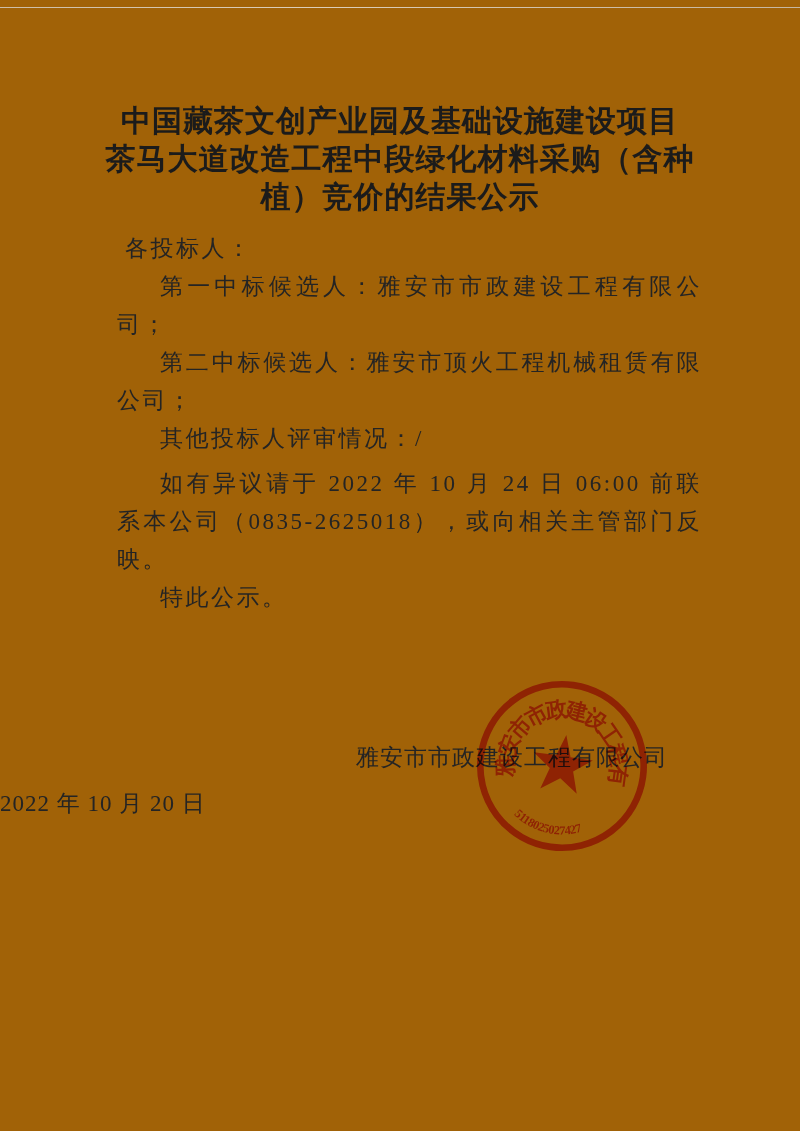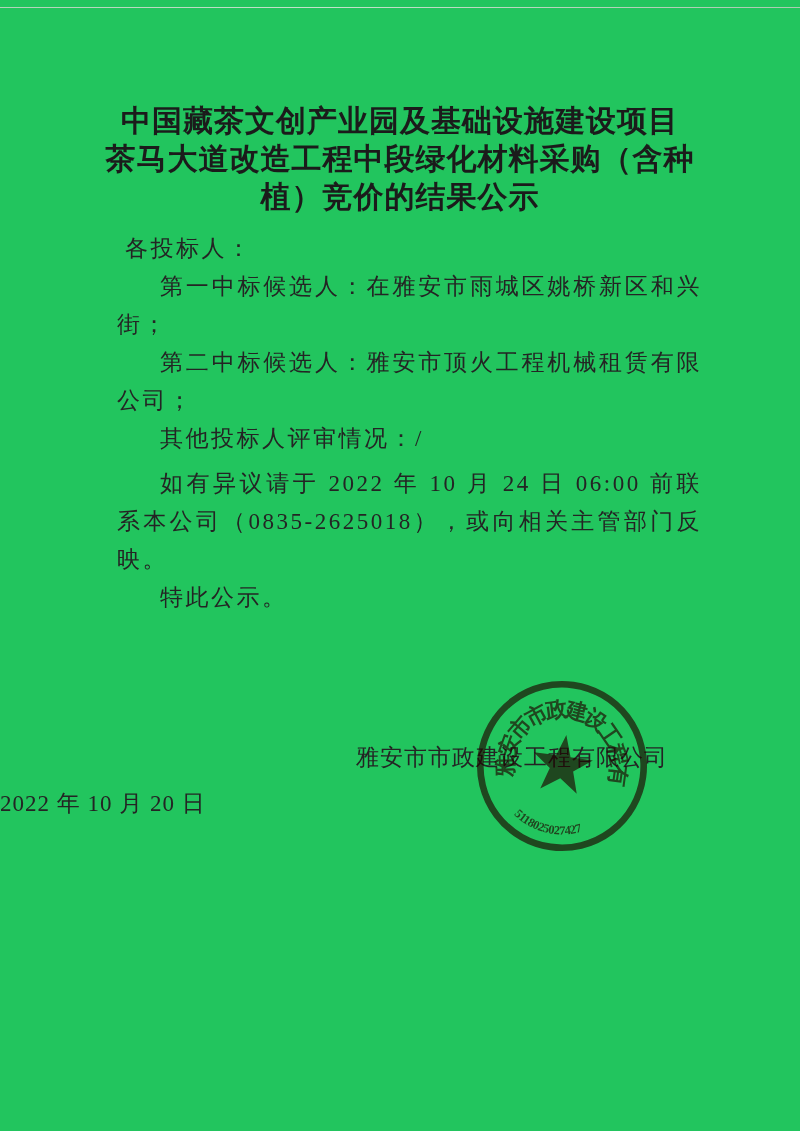--- a/index.html
+++ b/index.html
@@ -4,21 +4,21 @@
 <style>
   * { margin: 0; padding: 0; box-sizing: border-box; }
   html, body { background: #ffffff; }
   body { font-family: "Liberation Serif", serif; }
 
   .page {
     position: relative;
     width: 800px;
     height: 1131px;
     margin: 0 auto;
-    background: #22c55e;
+    background: #a16207;
     overflow: hidden;
     color: #222222;
   }
 
   .scan-edge-top {
     position: absolute;
     top: 7px; left: 0;
     width: 100%; height: 1px;
     background: linear-gradient(to right, #d8d5d0, #eceae6 40%, #d9d6d1 75%, #cfccc7);
     opacity: .8;
@@ -101,21 +101,21 @@
   <div class="doc-title">
     <div>中国藏茶文创产业园及基础设施建设项目</div>
     <div>茶马大道改造工程中段绿化材料采购（含种</div>
     <div>植）竞价的结果公示</div>
   </div>
 
   <div class="body-text">
     <div class="salutation">各投标人：</div>
 
 
-    <div class="para">第一中标候选人：在雅安市雨城区姚桥新区和兴街；</div>
+    <div class="para">第一中标候选人：雅安市市政建设工程有限公司；</div>
     <div class="para">第二中标候选人：雅安市顶火工程机械租赁有限公司；</div>
     <div class="para">其他投标人评审情况：/</div>
 
     <div class="para para-gap">如有异议请于 2022 年 10 月 24 日 06:00 前联系本公司（0835-2625018），或向相关主管部门反映。</div>
     <div class="para">特此公示。</div>
   </div>
 
   <div class="signature">
     <div class="company">雅安市市政建设工程有限公司</div>
     <div class="date">2022 年 10 月 20 日</div>

